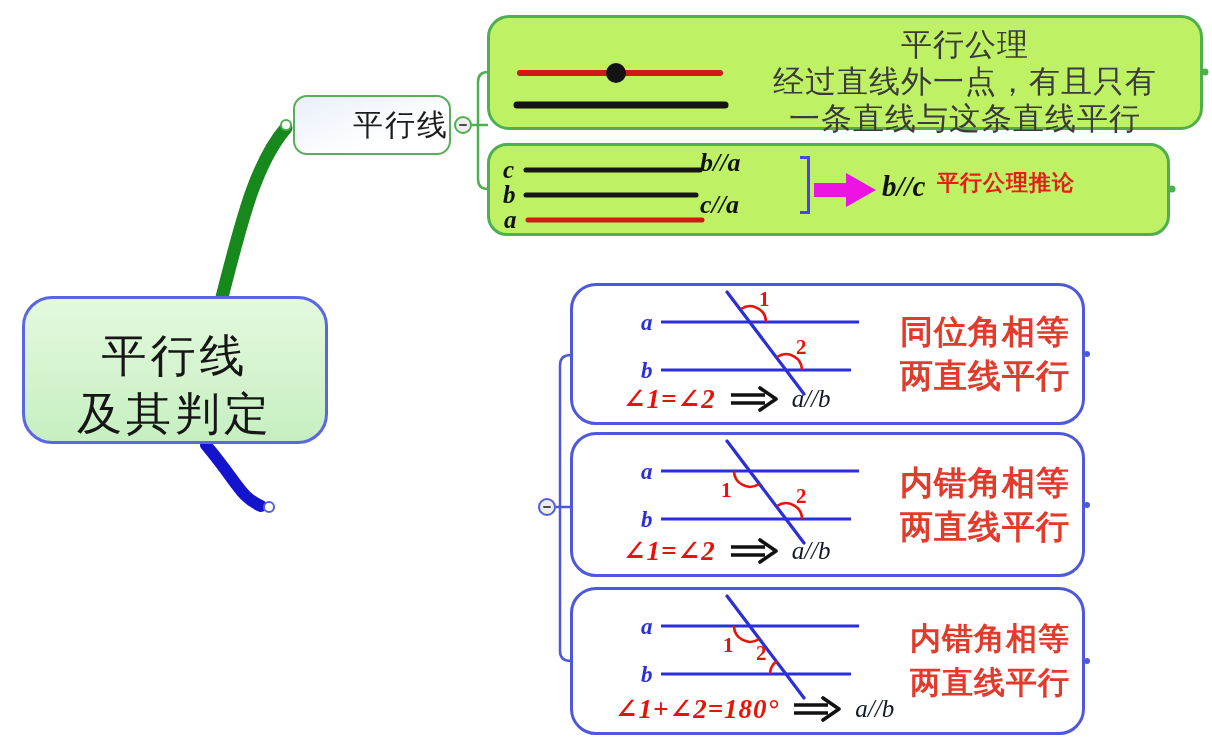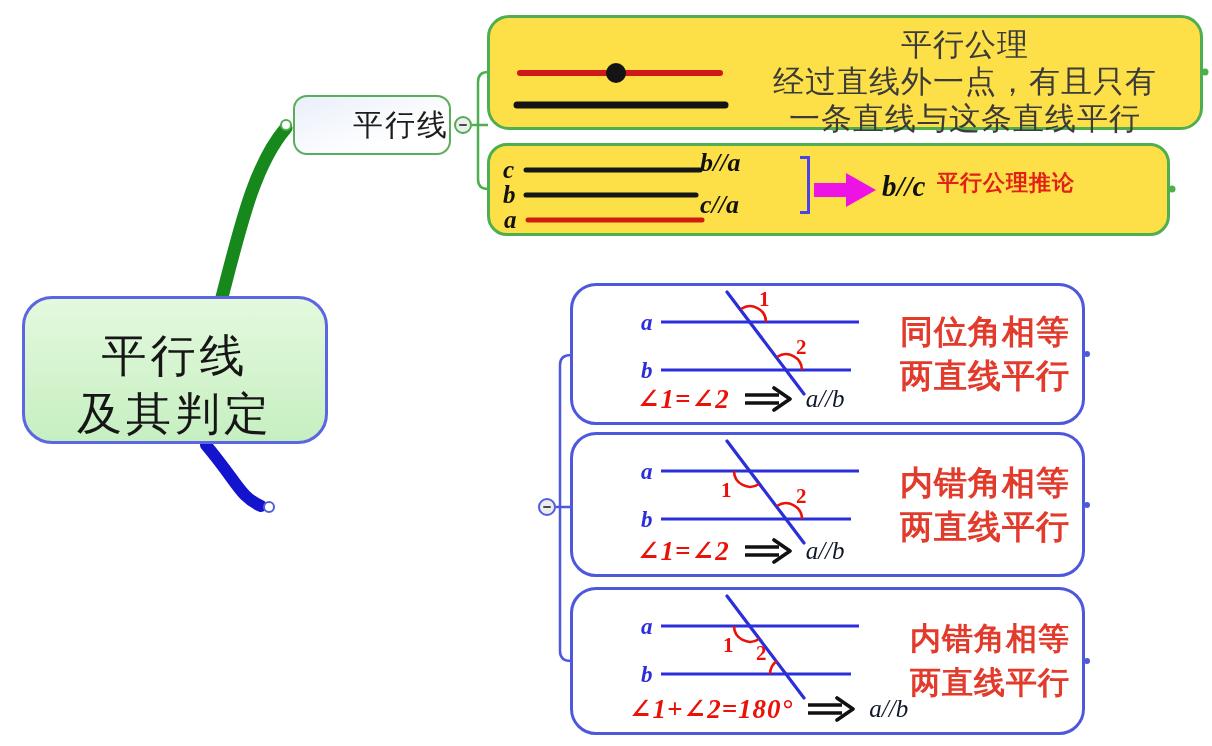--- a/index.html
+++ b/index.html
@@ -37,21 +37,21 @@
     background:#ededed;display:flex;align-items:center;justify-content:center;box-sizing:border-box;
   }
   .toggle.green{border:2px solid #4fae4f;}
   .toggle.blue{border:2px solid #525ee0;}
   .toggle .minus{width:8px;height:2.5px;background:#4a4a4a;border-radius:1px;}
   .ring{position:absolute;z-index:3;width:12px;height:12px;border-radius:50%;background:#ffffff;box-sizing:border-box;}
   .ring.green{border:2px solid #4fae4f;}
   .ring.blue{border:2px solid #525ee0;}
 
   
-  .gbox{position:absolute;z-index:2;box-sizing:border-box;background:#fde047;border:3px solid #4fae4f;border-radius:22px;}
+  .gbox{position:absolute;z-index:2;box-sizing:border-box;background:#bef264;border:3px solid #4fae4f;border-radius:22px;}
   .bbox{position:absolute;z-index:2;box-sizing:border-box;background:#ffffff;border:3px solid #4d58dd;border-radius:26px;}
   #axiom-box{left:487px;top:15px;width:716px;height:115px;}
   #corollary-box{left:487px;top:143px;width:683px;height:93px;border-radius:20px;}
   #rule-box-0{left:570px;top:283px;width:515px;height:142px;}
   #rule-box-1{left:570px;top:432px;width:515px;height:145px;}
   #rule-box-2{left:570px;top:587px;width:515px;height:148px;}
 
   .axiom-text{
     position:absolute;left:250px;right:10px;top:8px;text-align:center;
     font-size:31px;line-height:37px;color:#3b3b3b;letter-spacing:1px;
@@ -62,21 +62,21 @@
   .premise{position:absolute;left:210px;width:96px;text-align:left;font-style:italic;font-weight:bold;font-size:26px;color:#111;}
   .premise.top{top:2px;}
   .premise.bottom{top:44px;}
   .bracket{position:absolute;left:310px;top:10px;width:10px;height:58px;box-sizing:border-box;
     border-top:3px solid #4a44e8;border-right:3px solid #4a44e8;border-bottom:3px solid #4a44e8;}
   .magenta-arrow{position:absolute;left:324px;top:24px;}
   .cor-conclusion{position:absolute;left:392px;top:24px;font-style:italic;font-weight:bold;font-size:29px;color:#111;}
   .cor-title{position:absolute;left:447px;top:22px;font-weight:bold;font-size:22px;color:#e22018;letter-spacing:1px;}
 
   .rule-svg{position:absolute;left:26px;top:4px;}
-  .eq-row{position:absolute;left:50px;bottom:7px;display:flex;align-items:center;gap:13px;z-index:2;margin-left:14px;}
+  .eq-row{position:absolute;left:50px;bottom:7px;display:flex;align-items:center;gap:13px;z-index:2;}
   .condition{font-weight:bold;font-style:italic;font-size:27px;color:#ea1208;letter-spacing:1px;}
   .conclusion{font-weight:normal;font-style:italic;font-size:25px;color:#0f172a;}
   .result{
     position:absolute;right:12px;top:50%;transform:translateY(-50%);
     font-weight:bold;font-size:33px;line-height:44px;color:#e23b2c;letter-spacing:1px;white-space:nowrap;text-align:left;
   }
   .result.long{font-size:31px;}
 
   
   .svg-italic{font-family:"Liberation Serif","DejaVu Serif",serif;font-style:italic;font-weight:bold;}

